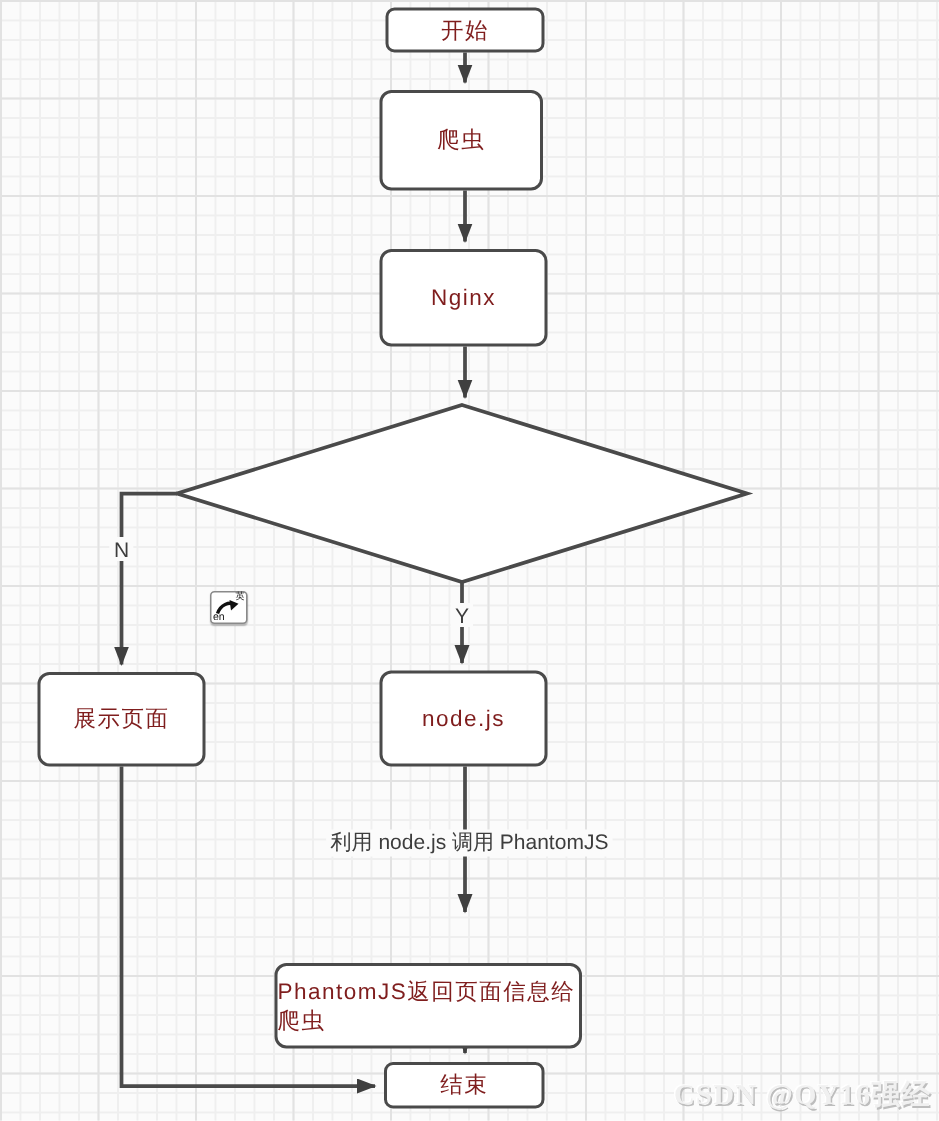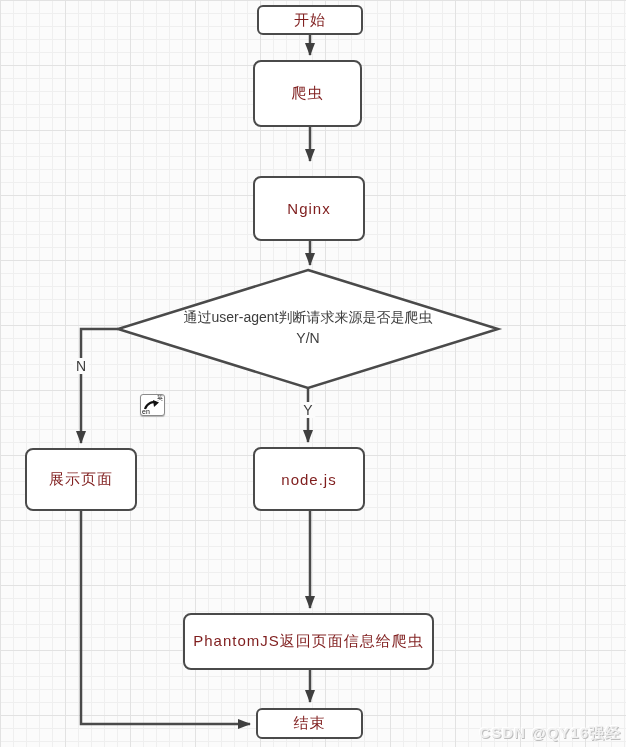--- a/index.html
+++ b/index.html
@@ -54,25 +54,26 @@
     position:absolute;left:1px;bottom:-1px;
     font-size:7px;color:#111;line-height:8px;
   }
   .ime .ime-zh{
     position:absolute;right:1px;top:0px;
     font-size:6px;color:#111;line-height:7px;
   }
   .ime svg{position:absolute;left:2px;top:3px;}
   .watermark{
     position:absolute;right:5px;bottom:4px;
-    font-size:15px;font-weight:bold;
+    font-size:19px;font-weight:bold;
     letter-spacing:1px;
     color:#f0f0f0;
     text-shadow:1px 1px 0 #bdbdbd,-1px -1px 0 #ffffff;
     white-space:nowrap;
+    font-family:Liberation Serif, serif;
   }
 </style>
 </head>
 <body>
 
 <div id="canvas">
 
   <svg id="edges" width="626" height="747" viewBox="0 0 626 747">
     <defs>
       <marker id="ah" markerUnits="userSpaceOnUse" markerWidth="14" markerHeight="12" refX="12" refY="5" orient="auto">
@@ -89,39 +90,36 @@
       <path d="M81,511 L81,724 L250,724" marker-end="url(#ah)"></path>
       <path d="M310,511 L310,608" marker-end="url(#ah)"></path>
       <path d="M310,670 L310,702" marker-end="url(#ah)"></path>
     </g>
   </svg>
 
   <div class="node small" style="left:257px;top:5px;width:106px;height:30px;">开始</div>
 
   <div class="node" style="left:253px;top:60px;width:109px;height:67px;">爬虫</div>
 
-  <div class="node" style="left:253px;top:176px;width:112px;height:65px;">Nginx</div>
+  <div class="node" style="left:253px;top:166px;width:112px;height:65px;">Nginx</div>
 
-  <div class="decision-text">
-    <div>通过user-agent判断请求来源是否是爬虫</div>
-    <div>Y/N</div>
-  </div>
 
   <div class="node" style="left:253px;top:447px;width:112px;height:64px;">node.js</div>
 
   <div class="node" style="left:25px;top:448px;width:112px;height:63px;">展示页面</div>
 
-  <div class="node" style="left:183px;top:613px;width:251px;height:57px;">PhantomJS返回页面信息给爬虫</div>
+  <div class="node" style="left:183px;top:642px;width:205px;height:57px;">PhantomJS返回页面信息给爬虫</div>
 
   <div class="node small" style="left:256px;top:708px;width:107px;height:31px;">结束</div>
 
   <div class="edge-label" style="left:81px;top:366px;">N</div>
 
   <div class="edge-label" style="left:308px;top:410px;">Y</div>
 
+  <div class="edge-label" style="left:313px;top:562px;">利用 node.js 调用 PhantomJS</div>
 
   <div class="ime">
     <svg width="18" height="13" viewBox="0 0 18 13">
       <path d="M2,11 C4,5 10,3 13,5" stroke="#111111" stroke-width="2.2" fill="none"></path>
       <path d="M10,2 L16,4.5 L11,9 Z" fill="#111111"></path>
     </svg>
     <span class="ime-en">en</span>
     <span class="ime-zh">英</span>
   </div>
 

